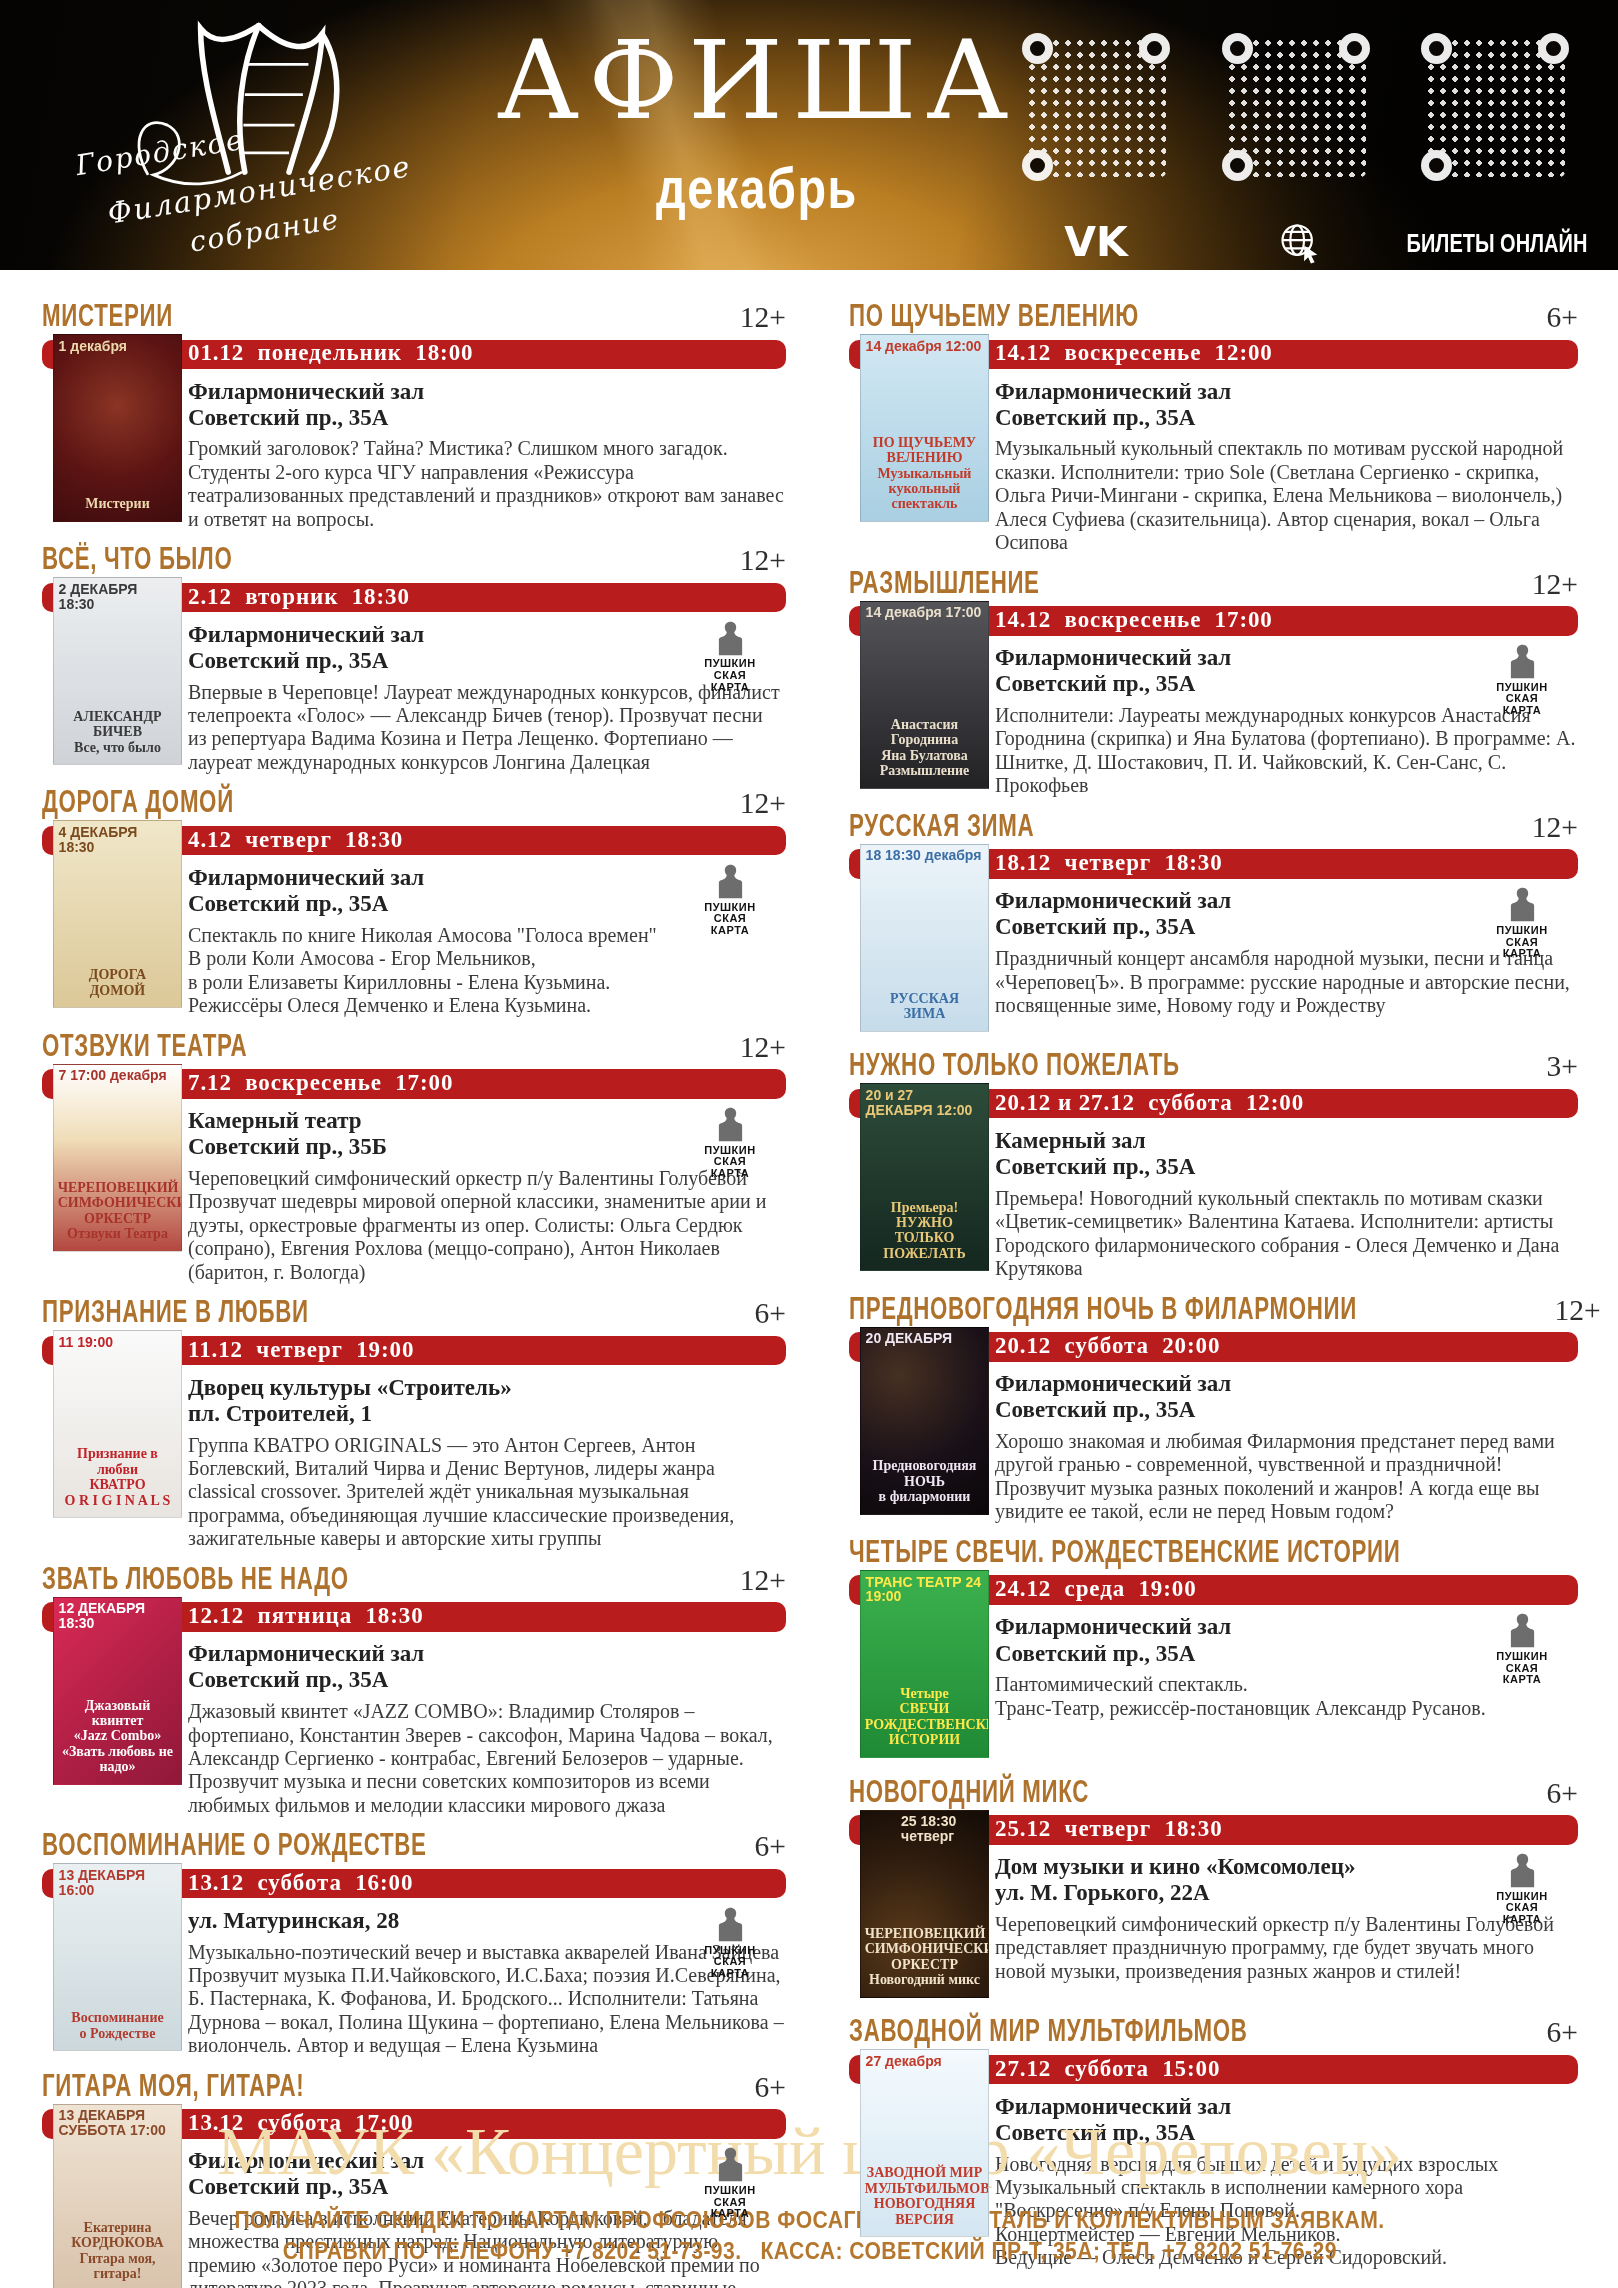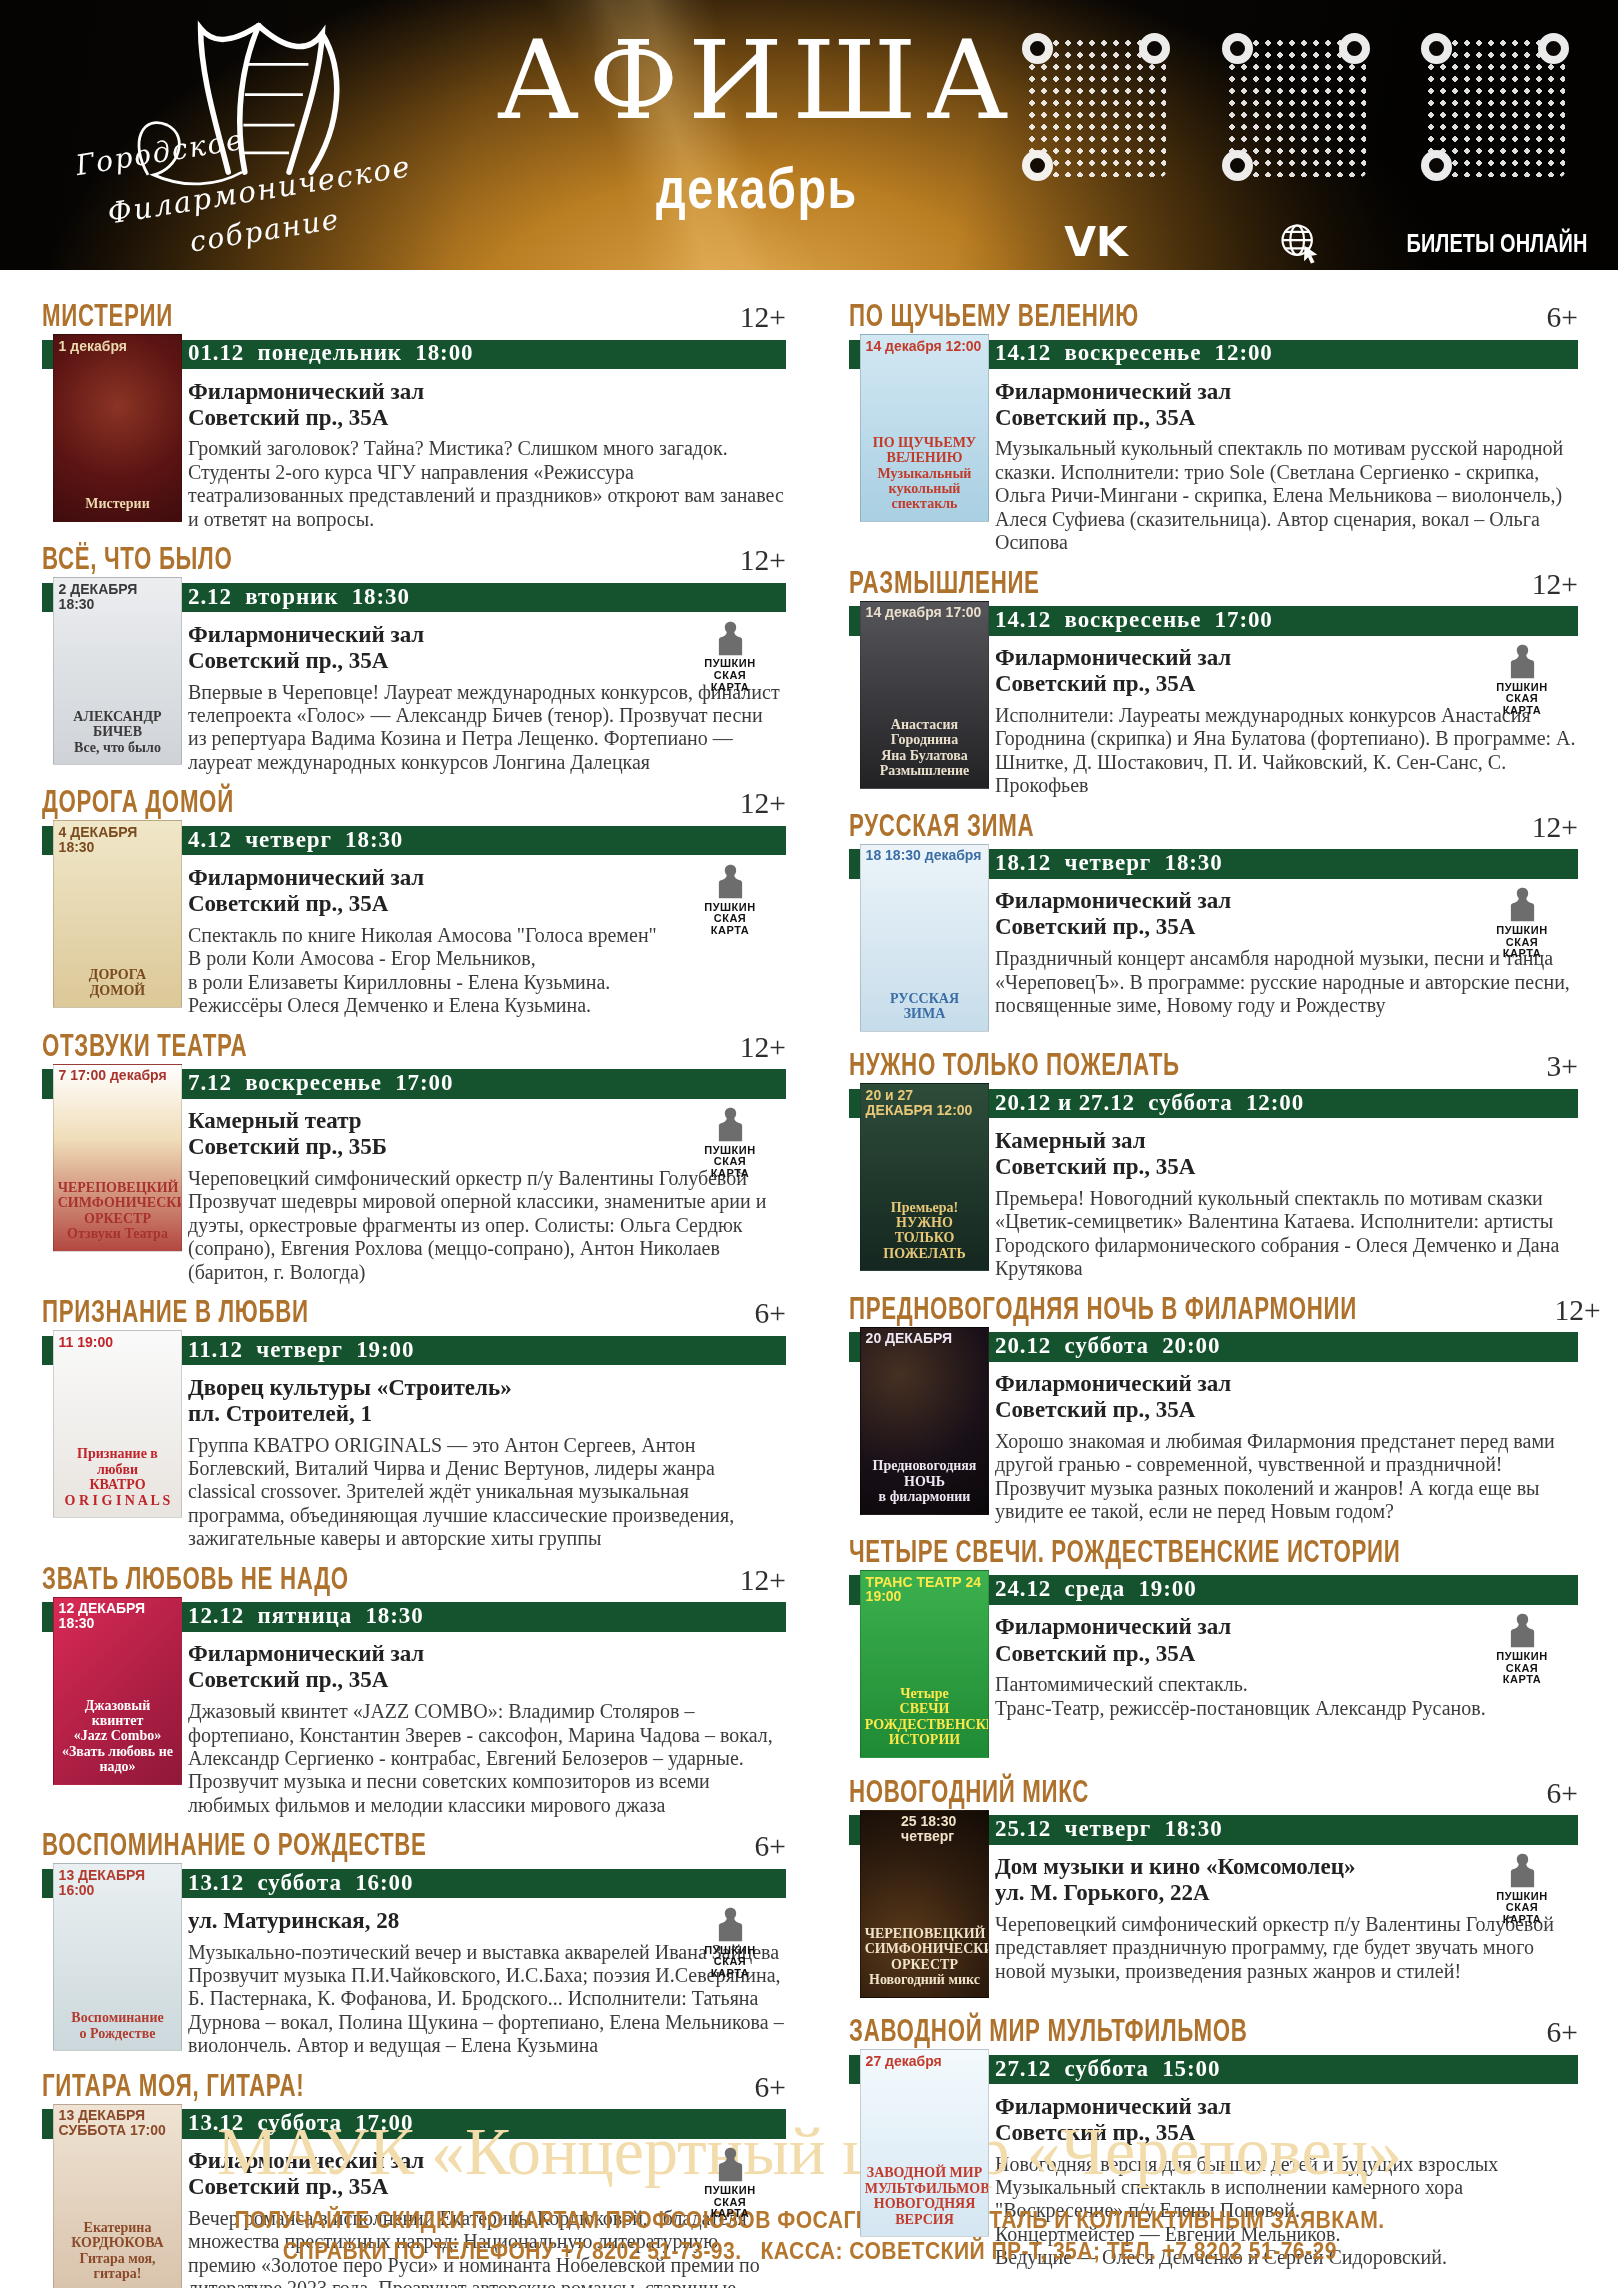--- a/index.html
+++ b/index.html
@@ -68,21 +68,21 @@
   .col{position:absolute;top:0;}
   #col-left{left:42px;width:744px;}
   #col-right{left:849px;width:729px;}
   .event{margin-bottom:9.2px;}
   .event-head{display:flex;justify-content:space-between;align-items:flex-end;height:37px;}
   .event-title{margin:0;font-family:"Liberation Sans", sans-serif;font-weight:bold;font-size:31px;color:#ae722c;white-space:nowrap;}
   .event-title .cond{display:inline-block;transform:scaleX(.72);transform-origin:0 100%;letter-spacing:0.9px;}
   .age{font-family:"Liberation Serif", serif;font-size:29.5px;color:#2e2e2e;}
   .event-body{position:relative;min-height:188px;margin-top:5.5px;}
   .date-bar{
-    position:absolute;left:0;right:0;top:0;height:29.5px;background:#14532d;
+    position:absolute;left:0;right:0;top:0;height:29.5px;background:#b91c1c;border-radius:10px;
   }
   .date-text{
     position:absolute;left:146px;top:0.9px;color:#fff;font-family:"Liberation Serif", serif;
     font-weight:bold;font-size:23px;white-space:pre;letter-spacing:0.9px;
   }
   .thumb{
     position:absolute;left:0;top:-5.5px;width:129px;height:188px;z-index:2;
     border:0.9px solid rgba(0,0,0,.15);box-sizing:border-box;
     display:flex;flex-direction:column;justify-content:space-between;
     overflow:hidden;

